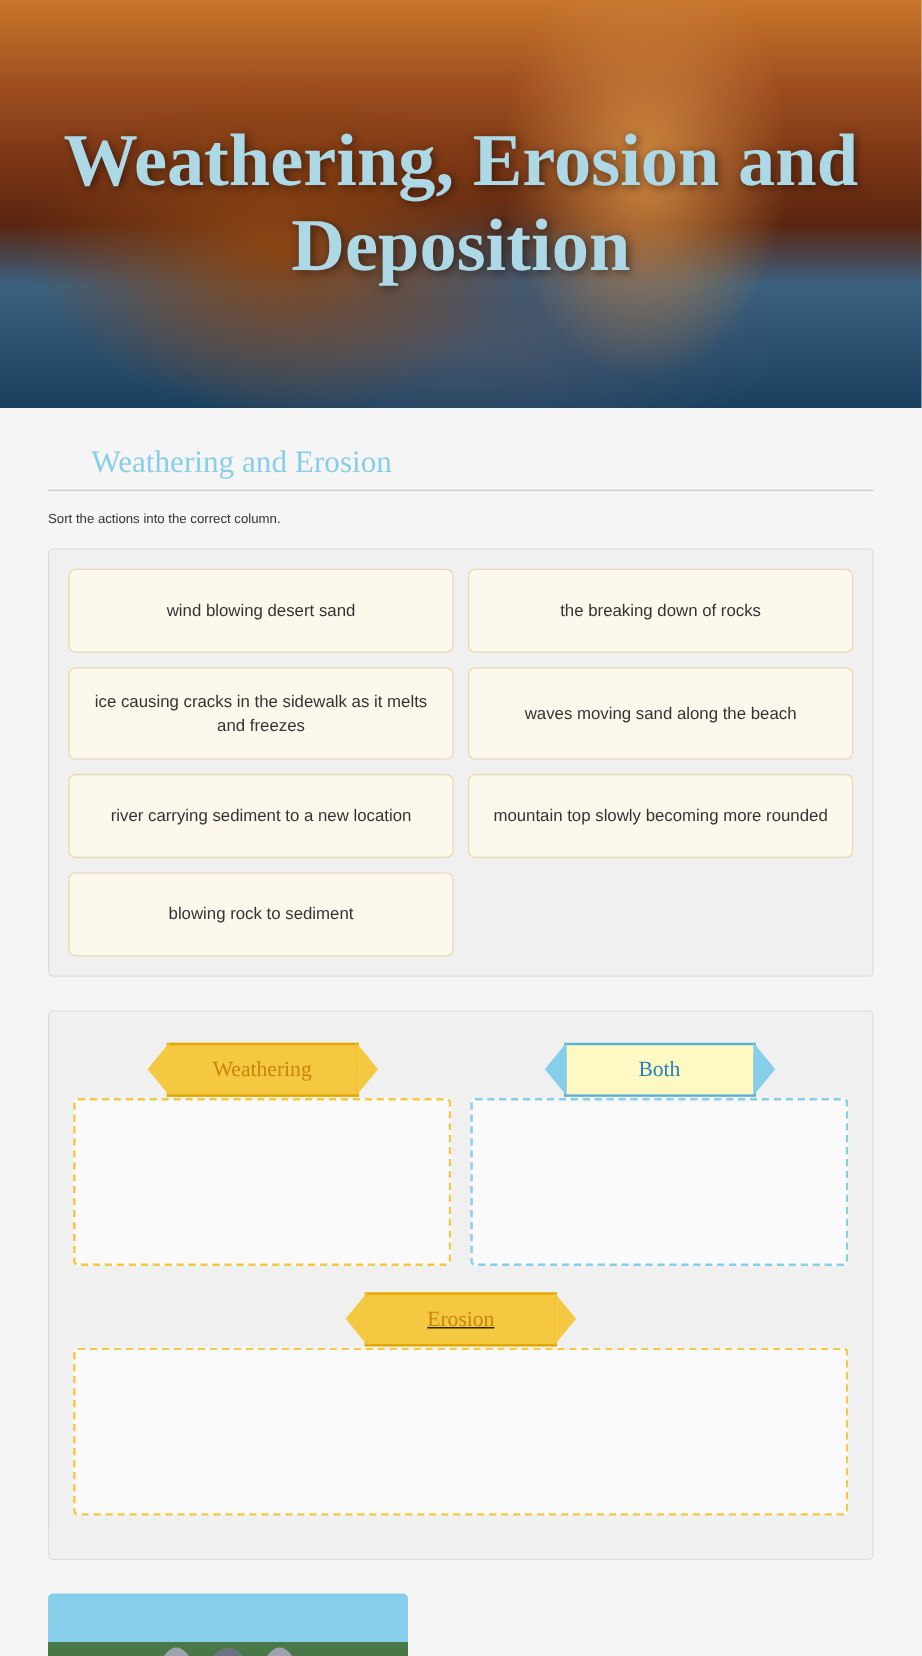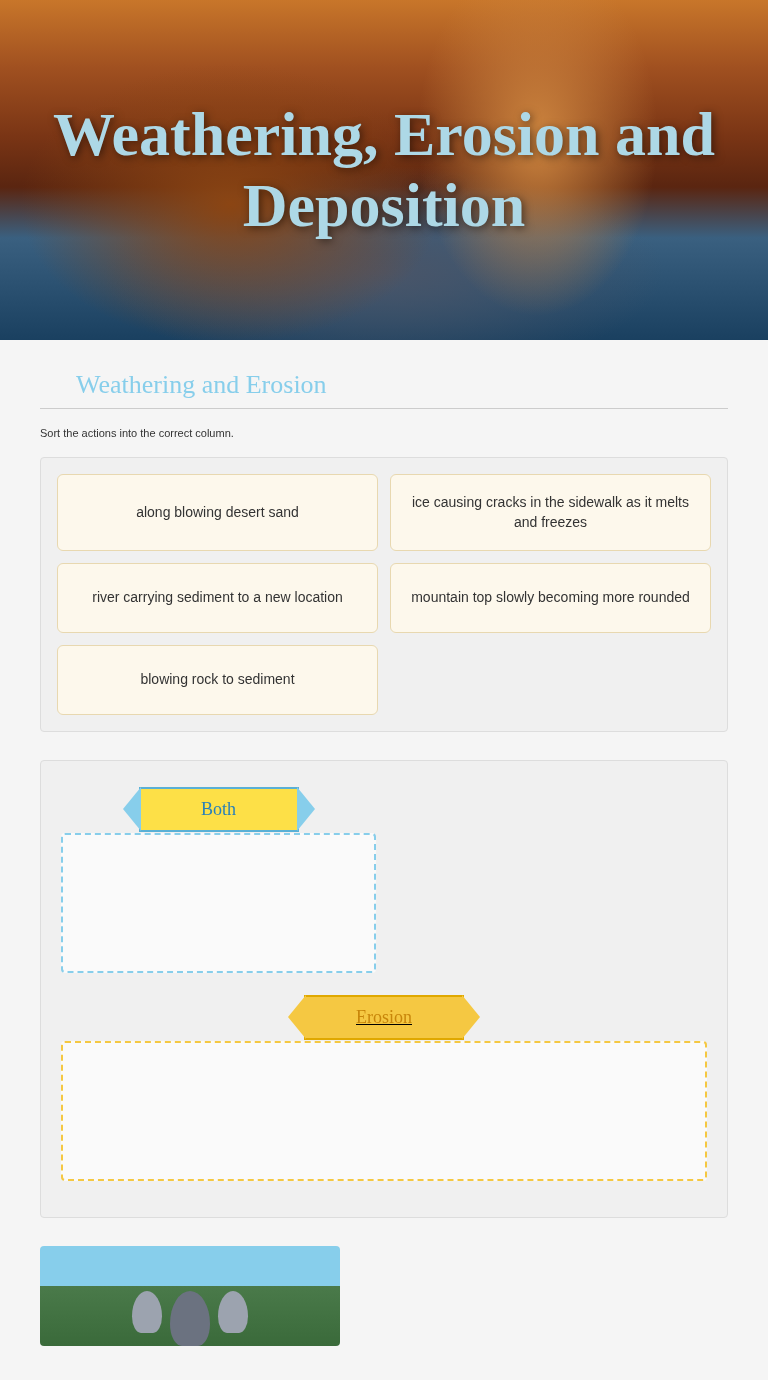--- a/index.html
+++ b/index.html
@@ -172,21 +172,21 @@
     }
 
     .banner-gold::after {
       left: -18px;
       border-top: 22px solid transparent;
       border-bottom: 22px solid transparent;
       border-right: 18px solid #f5c842;
     }
 
     .banner-blue {
-      background: #fde047;
+      background: #fef9c3;
       color: #2980b9;
       border: 2px solid #5ab0d6;
     }
 
     .banner-blue::before,
     .banner-blue::after {
       content: '';
       position: absolute;
       top: 50%;
       transform: translateY(-50%);
@@ -264,45 +264,59 @@
 <div class="main-content">
 
   <h2 class="section-heading">Weathering and Erosion</h2>
   <hr class="section-divider">
   <p class="sort-instruction">Sort the actions into the correct column.</p>
 
   <div class="cards-container">
     <div class="cards-grid">
 
       <div class="card" draggable="true">
-        <span>along blowing desert sand</span>
+        <span>wind blowing desert sand</span>
+      </div>
+      <div class="card" draggable="true">
+        <span>the breaking down of rocks</span>
       </div>
 
       <div class="card" draggable="true">
         <span>ice causing cracks in the sidewalk as it melts and freezes</span>
+      </div>
+      <div class="card" draggable="true">
+        <span>waves moving sand along the beach</span>
       </div>
 
       <div class="card" draggable="true">
         <span>river carrying sediment to a new location</span>
       </div>
       <div class="card" draggable="true">
         <span>mountain top slowly becoming more rounded</span>
       </div>
 
       <div class="card" draggable="true">
         <span>blowing rock to sediment</span>
       </div>
 
     </div>
   </div>
 
   <div class="dropzones-container">
 
     <div style="display: grid; grid-template-columns: 1fr 1fr; gap: 16px;">
 
+      <div>
+        <div class="banner-wrapper">
+          <div class="banner banner-gold">
+            <span>Weathering</span>
+          </div>
+        </div>
+        <div class="dropzone"></div>
+      </div>
 
       <div>
         <div class="banner-wrapper">
           <div class="banner banner-blue">
             <span>Both</span>
           </div>
         </div>
         <div class="dropzone dropzone-blue"></div>
       </div>
 

